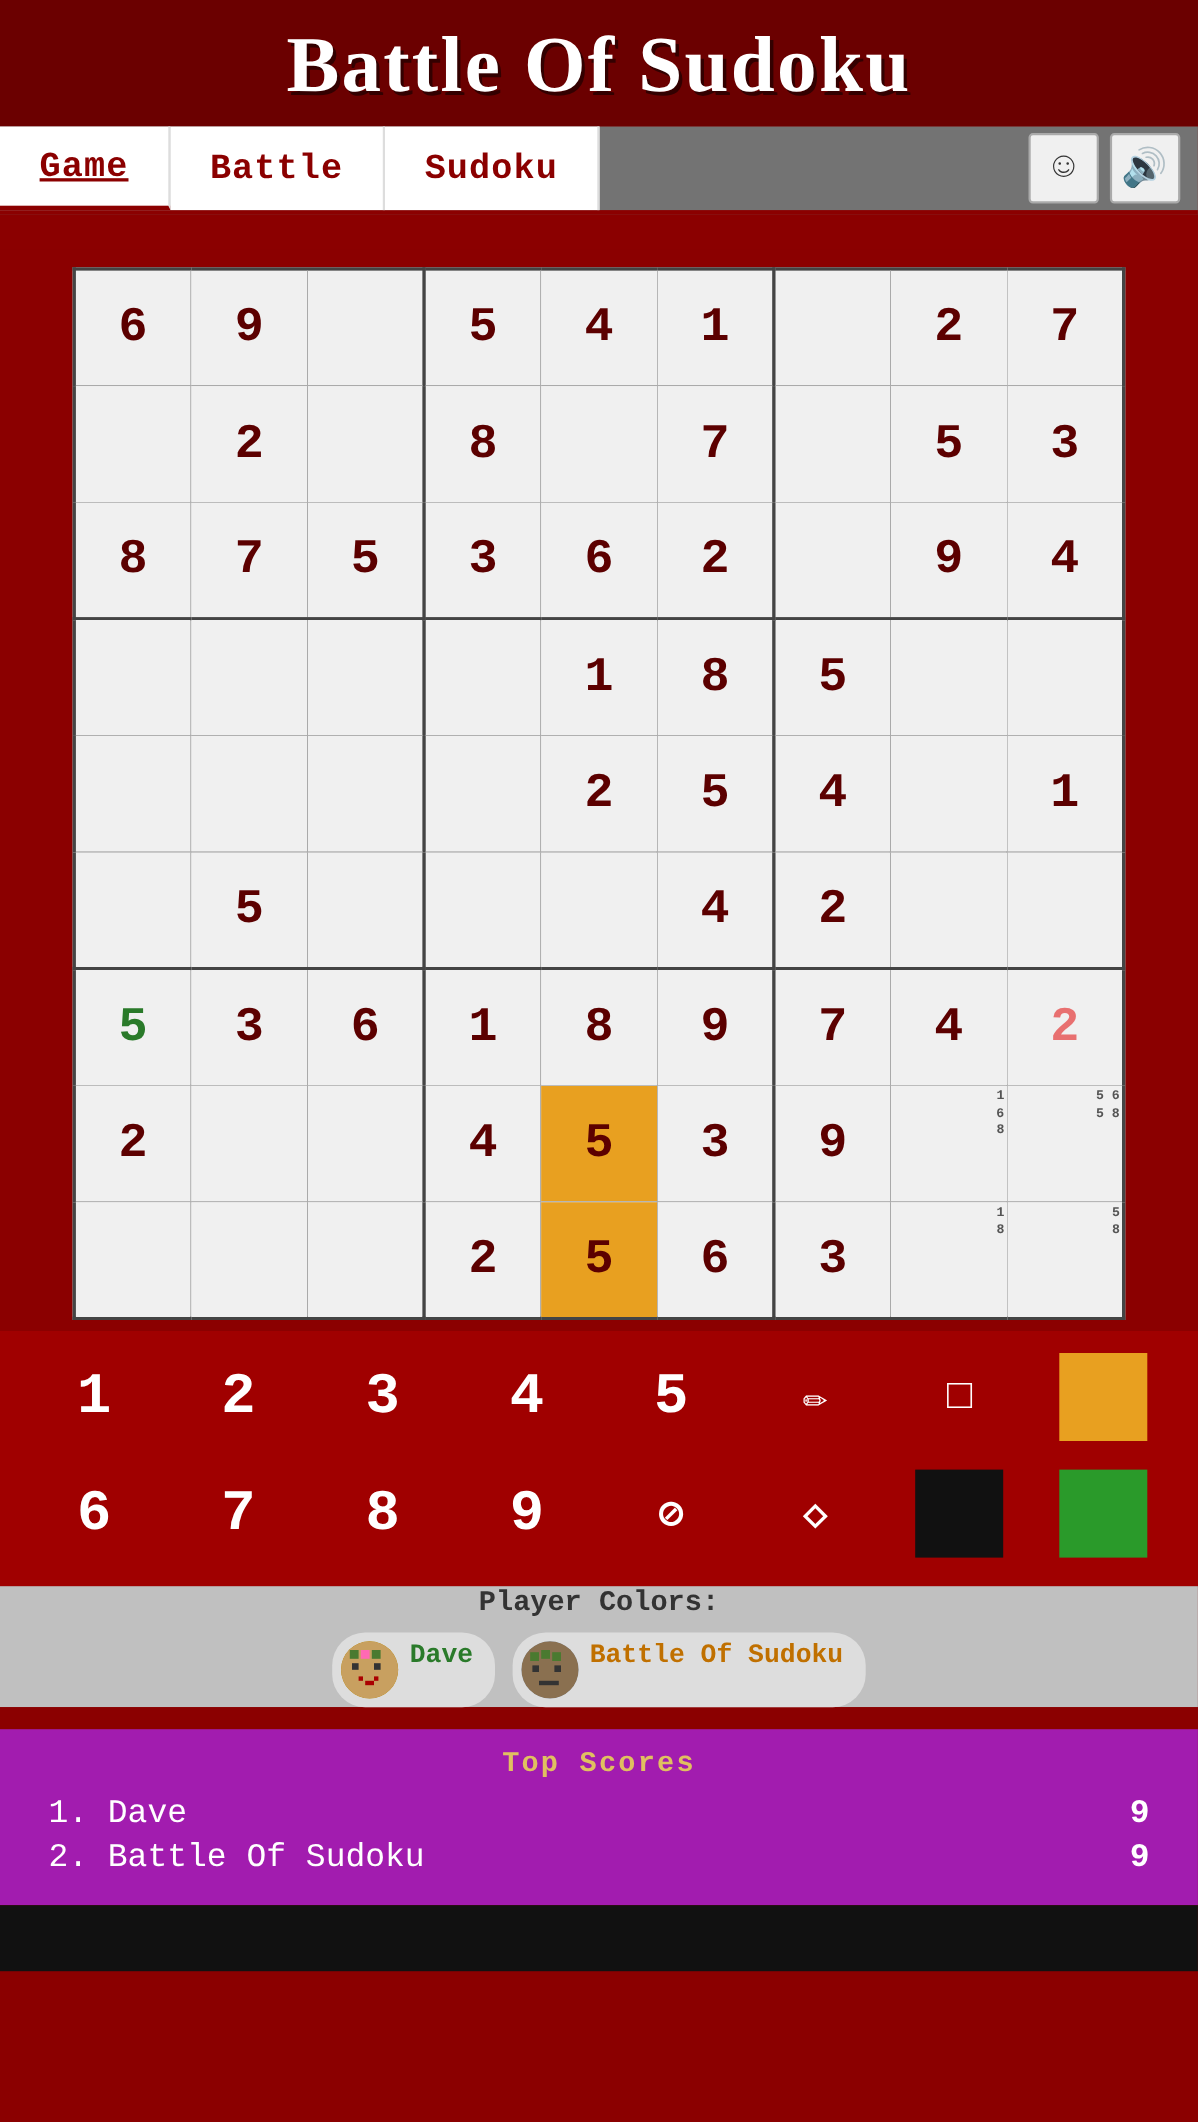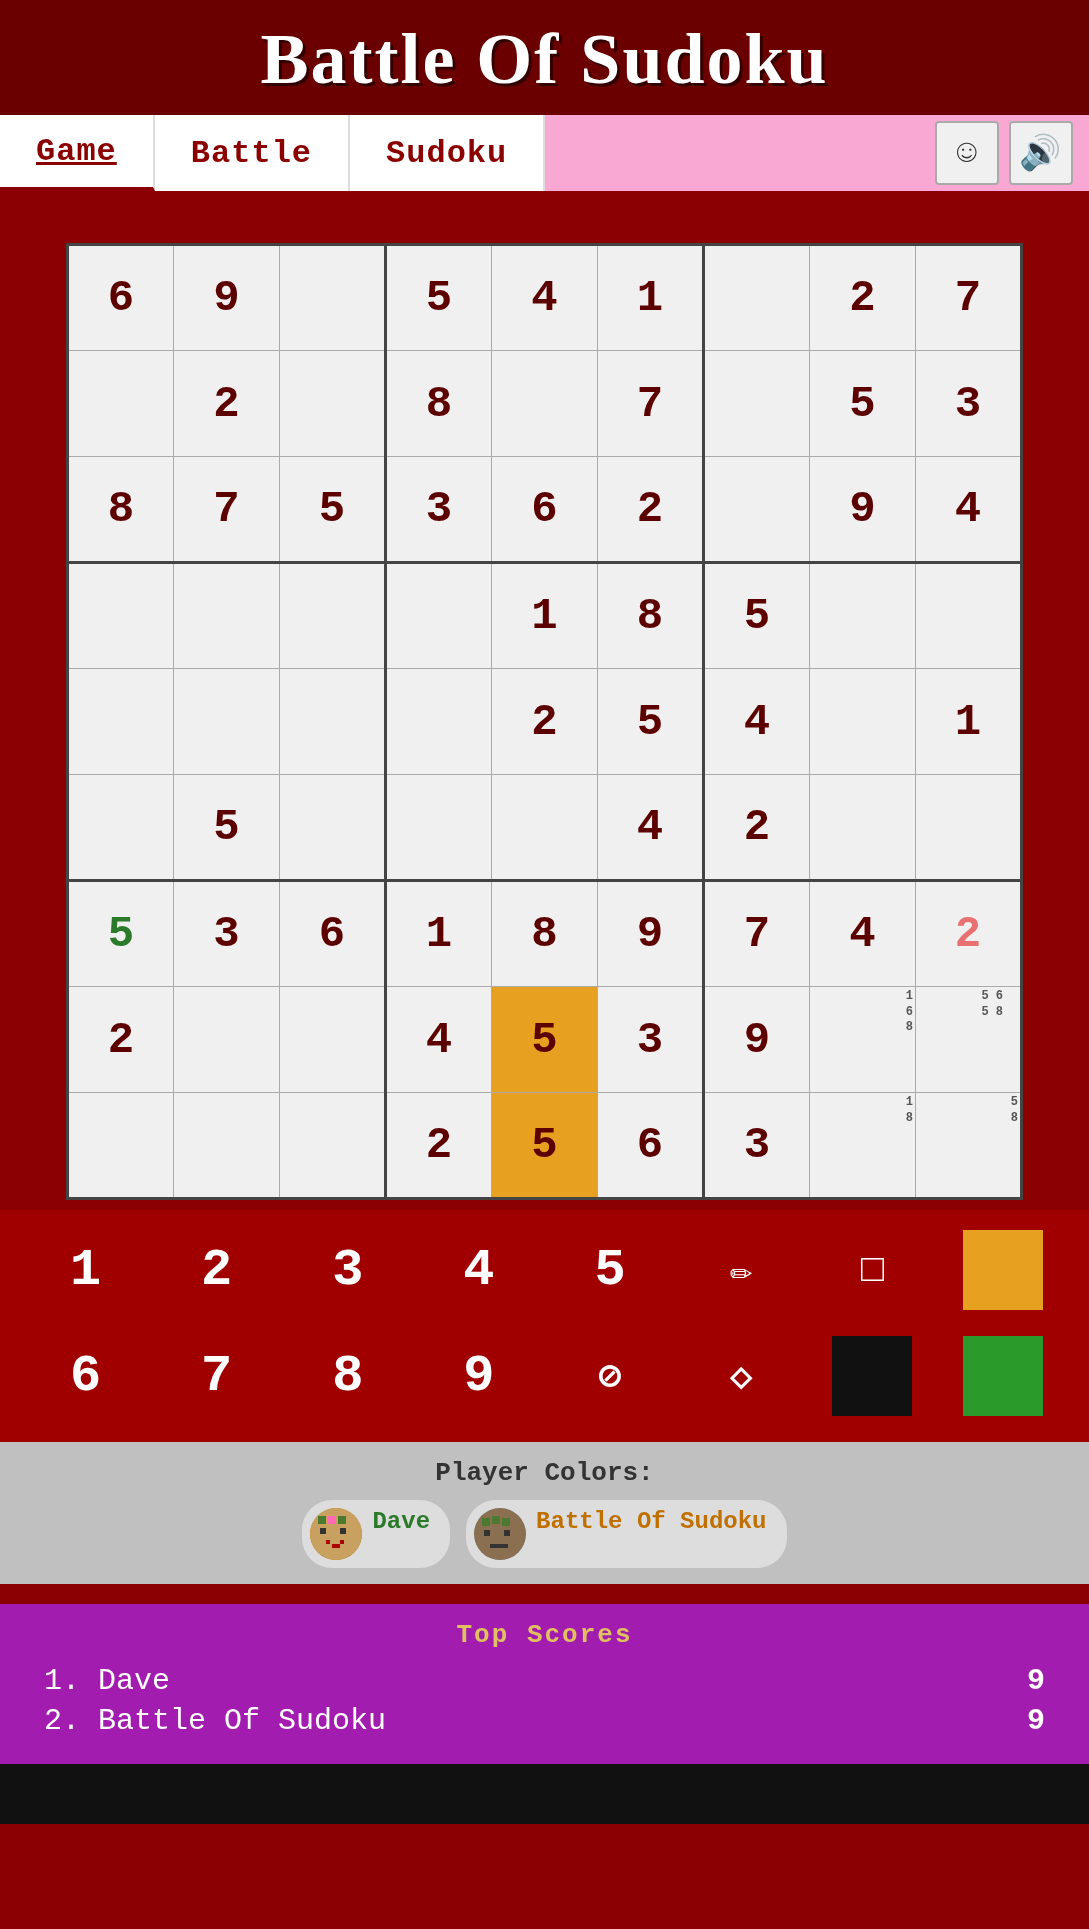--- a/index.html
+++ b/index.html
@@ -21,21 +21,21 @@
       font-size: 72px;
       font-weight: 900;
       color: #fff;
       letter-spacing: 2px;
       text-shadow: 3px 3px 0 #300;
       font-family: Georgia, serif;
     }
 
     
     #nav-bar {
-      background: #f9a8d4;
+      background: #737373;
       display: flex;
       align-items: stretch;
       border-bottom: 4px solid #8b0000;
       height: 80px;
     }
     .nav-tab {
       display: flex;
       align-items: center;
       justify-content: center;
       padding: 0 36px;
@@ -136,21 +136,20 @@
       border-radius: 2px;
     }
     .pad-btn.icon-btn { font-size: 38px; }
     .swatch-orange { background: #e8a020; width: 80px; height: 80px; }
     .swatch-black { background: #111; width: 80px; height: 80px; }
     .swatch-green { background: #2a9a2a; width: 80px; height: 80px; }
 
     
     #player-colors-section {
       background: #c0c0c0;
-      padding: 16px;
       text-align: center;
     }
     #player-colors-label {
       font-size: 26px;
       font-weight: bold;
       color: #333;
       margin-bottom: 12px;
       font-family: 'Courier New', monospace;
     }
     #player-colors-row {
@@ -332,21 +331,21 @@
           <td class="highlighted">5</td>
           <td class="border-right">3</td>
           <td class="border-left">9</td>
           <td class="" style="font-size: 0px; position: relative;">
             <div style="position: relative; width: 100%; height: 100%;">
               <div style="position: absolute; top: 2px; right: 2px; font-size: 12px; color: rgb(85, 85, 85); line-height: 1.3; text-align: right;">1<br>&nbsp;&nbsp;&nbsp;6<br>8</div>
             </div>
           </td>
           <td class="border-right" style="font-size: 0px; position: relative;">
             <div style="position: relative; width: 100%; height: 100%;">
-              <div style="position: absolute; top: 2px; right: 17px; font-size: 12px; color: rgb(85, 85, 85); line-height: 1.3; text-align: left;">5 6<br>5 8</div>
+              <div style="position: absolute; top: 2px; right: 2px; font-size: 12px; color: rgb(85, 85, 85); line-height: 1.3; text-align: left;">5 6<br>5 8</div>
             </div>
           </td>
         </tr>
         <tr>
           <td class="border-left border-bottom"></td>
           <td class="border-bottom"></td>
           <td class="border-right border-bottom"></td>
           <td class="border-left border-bottom">2</td>
           <td class="border-bottom highlighted">5</td>
           <td class="border-right border-bottom">6</td>

